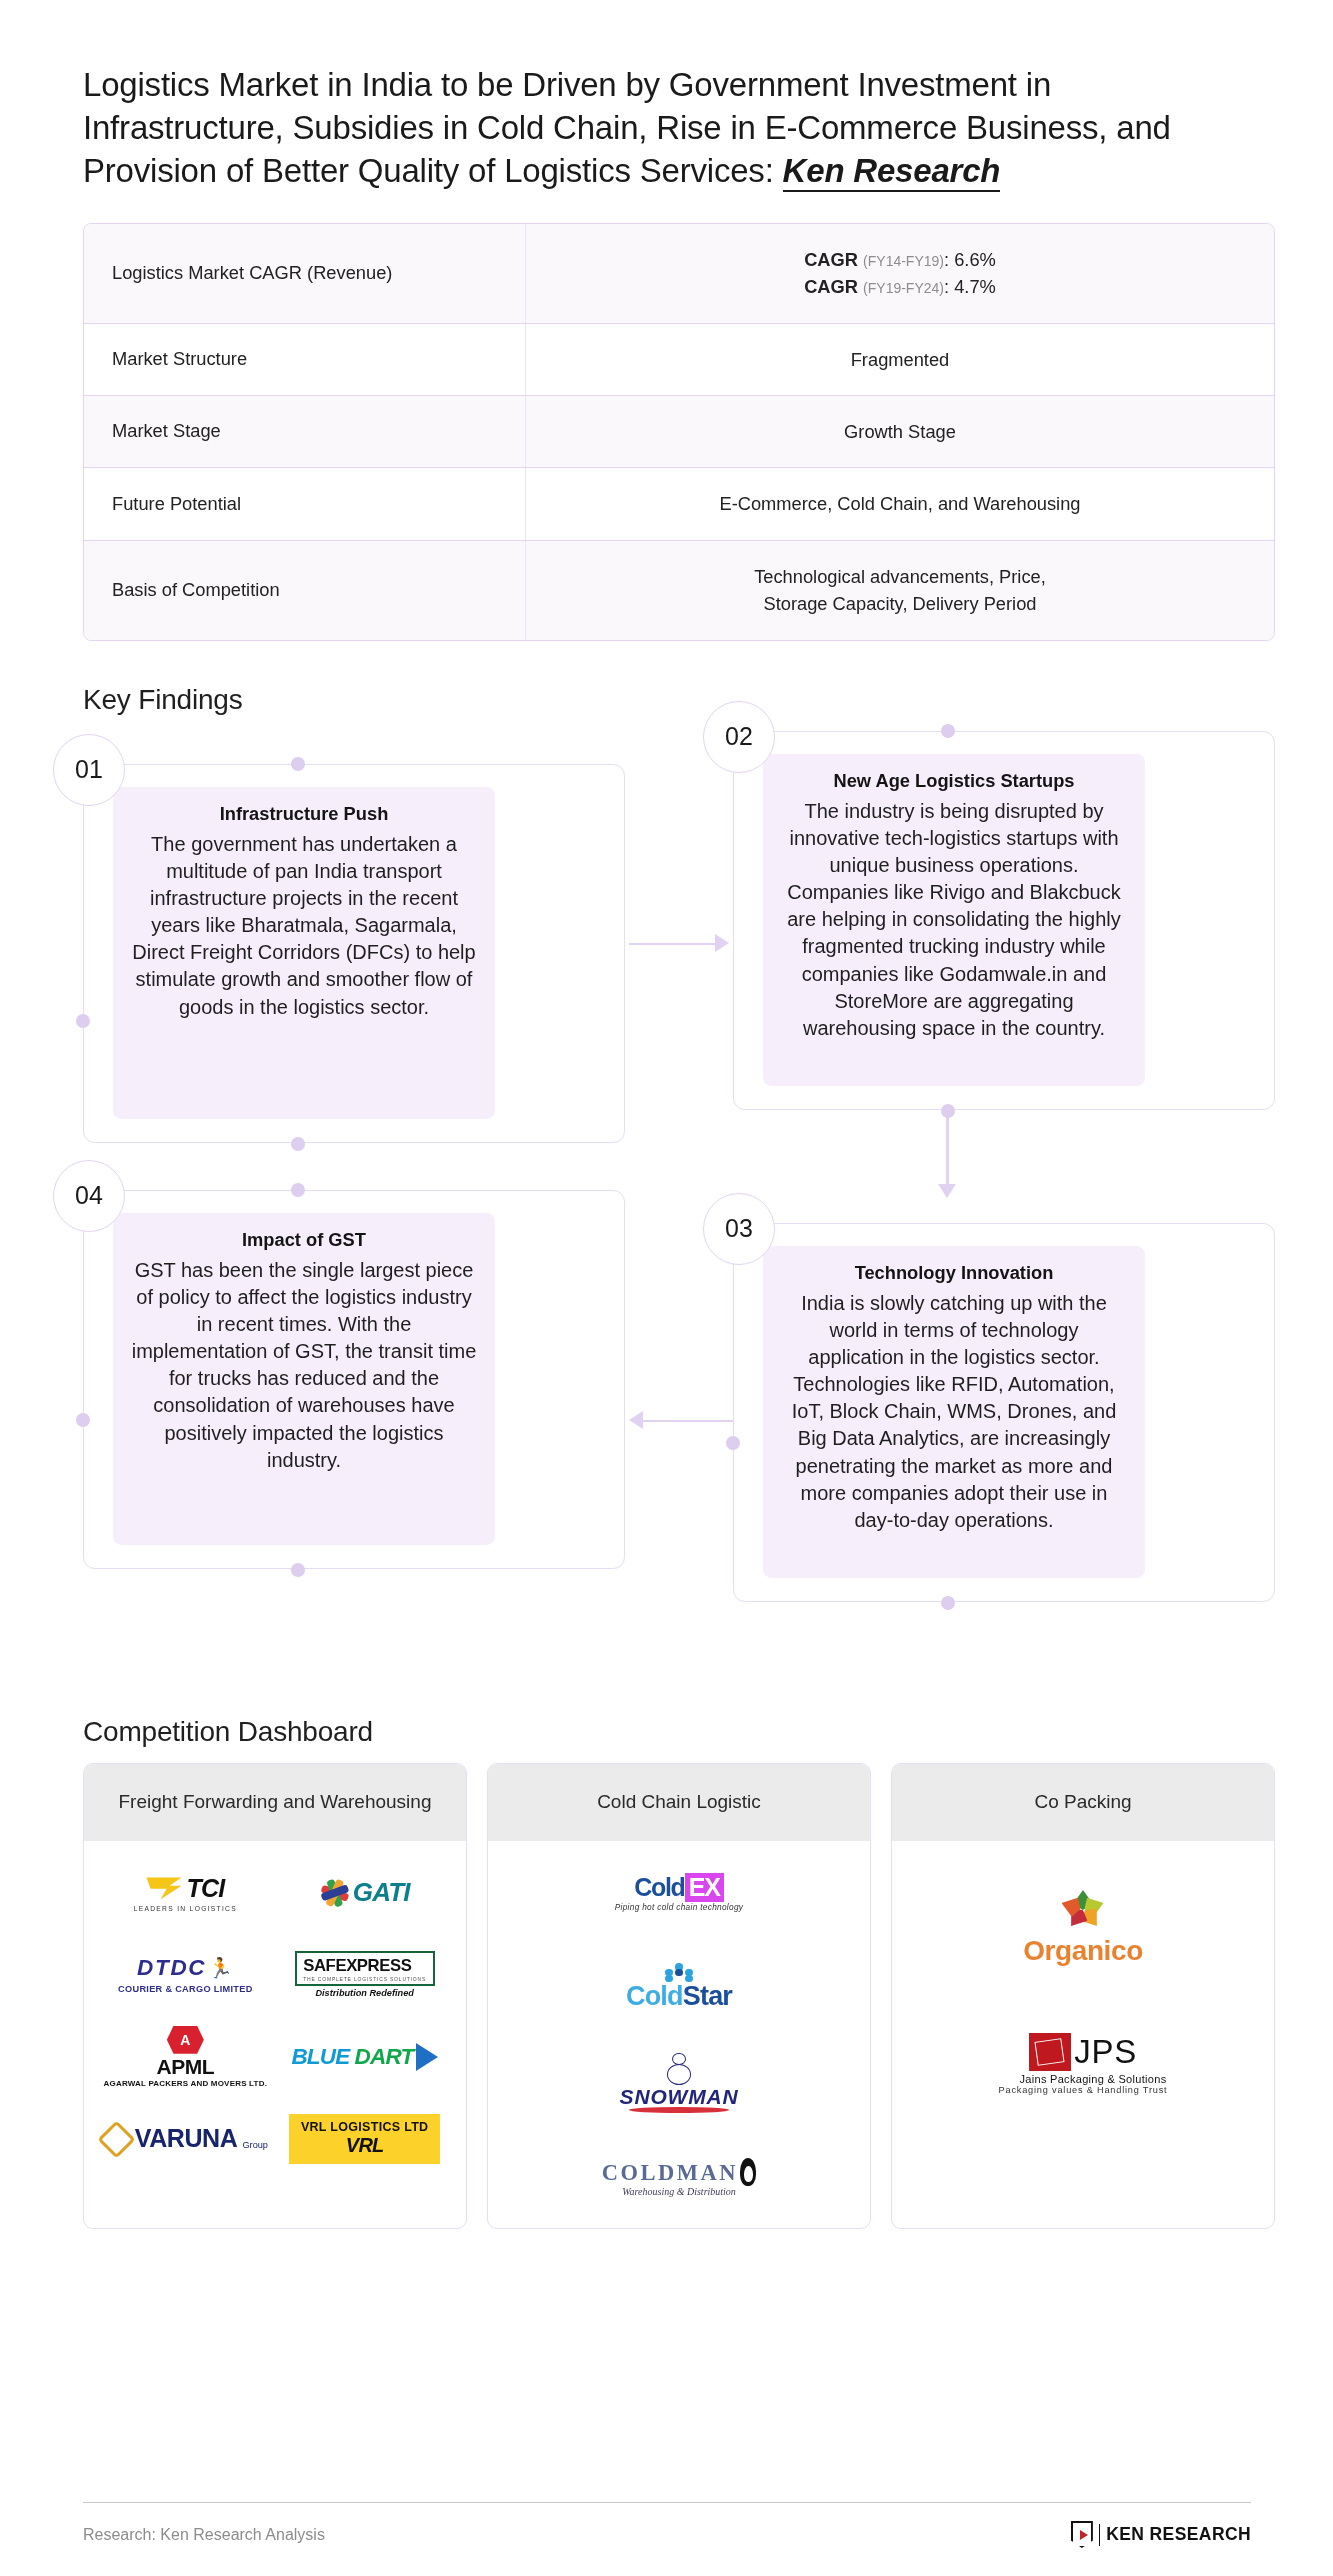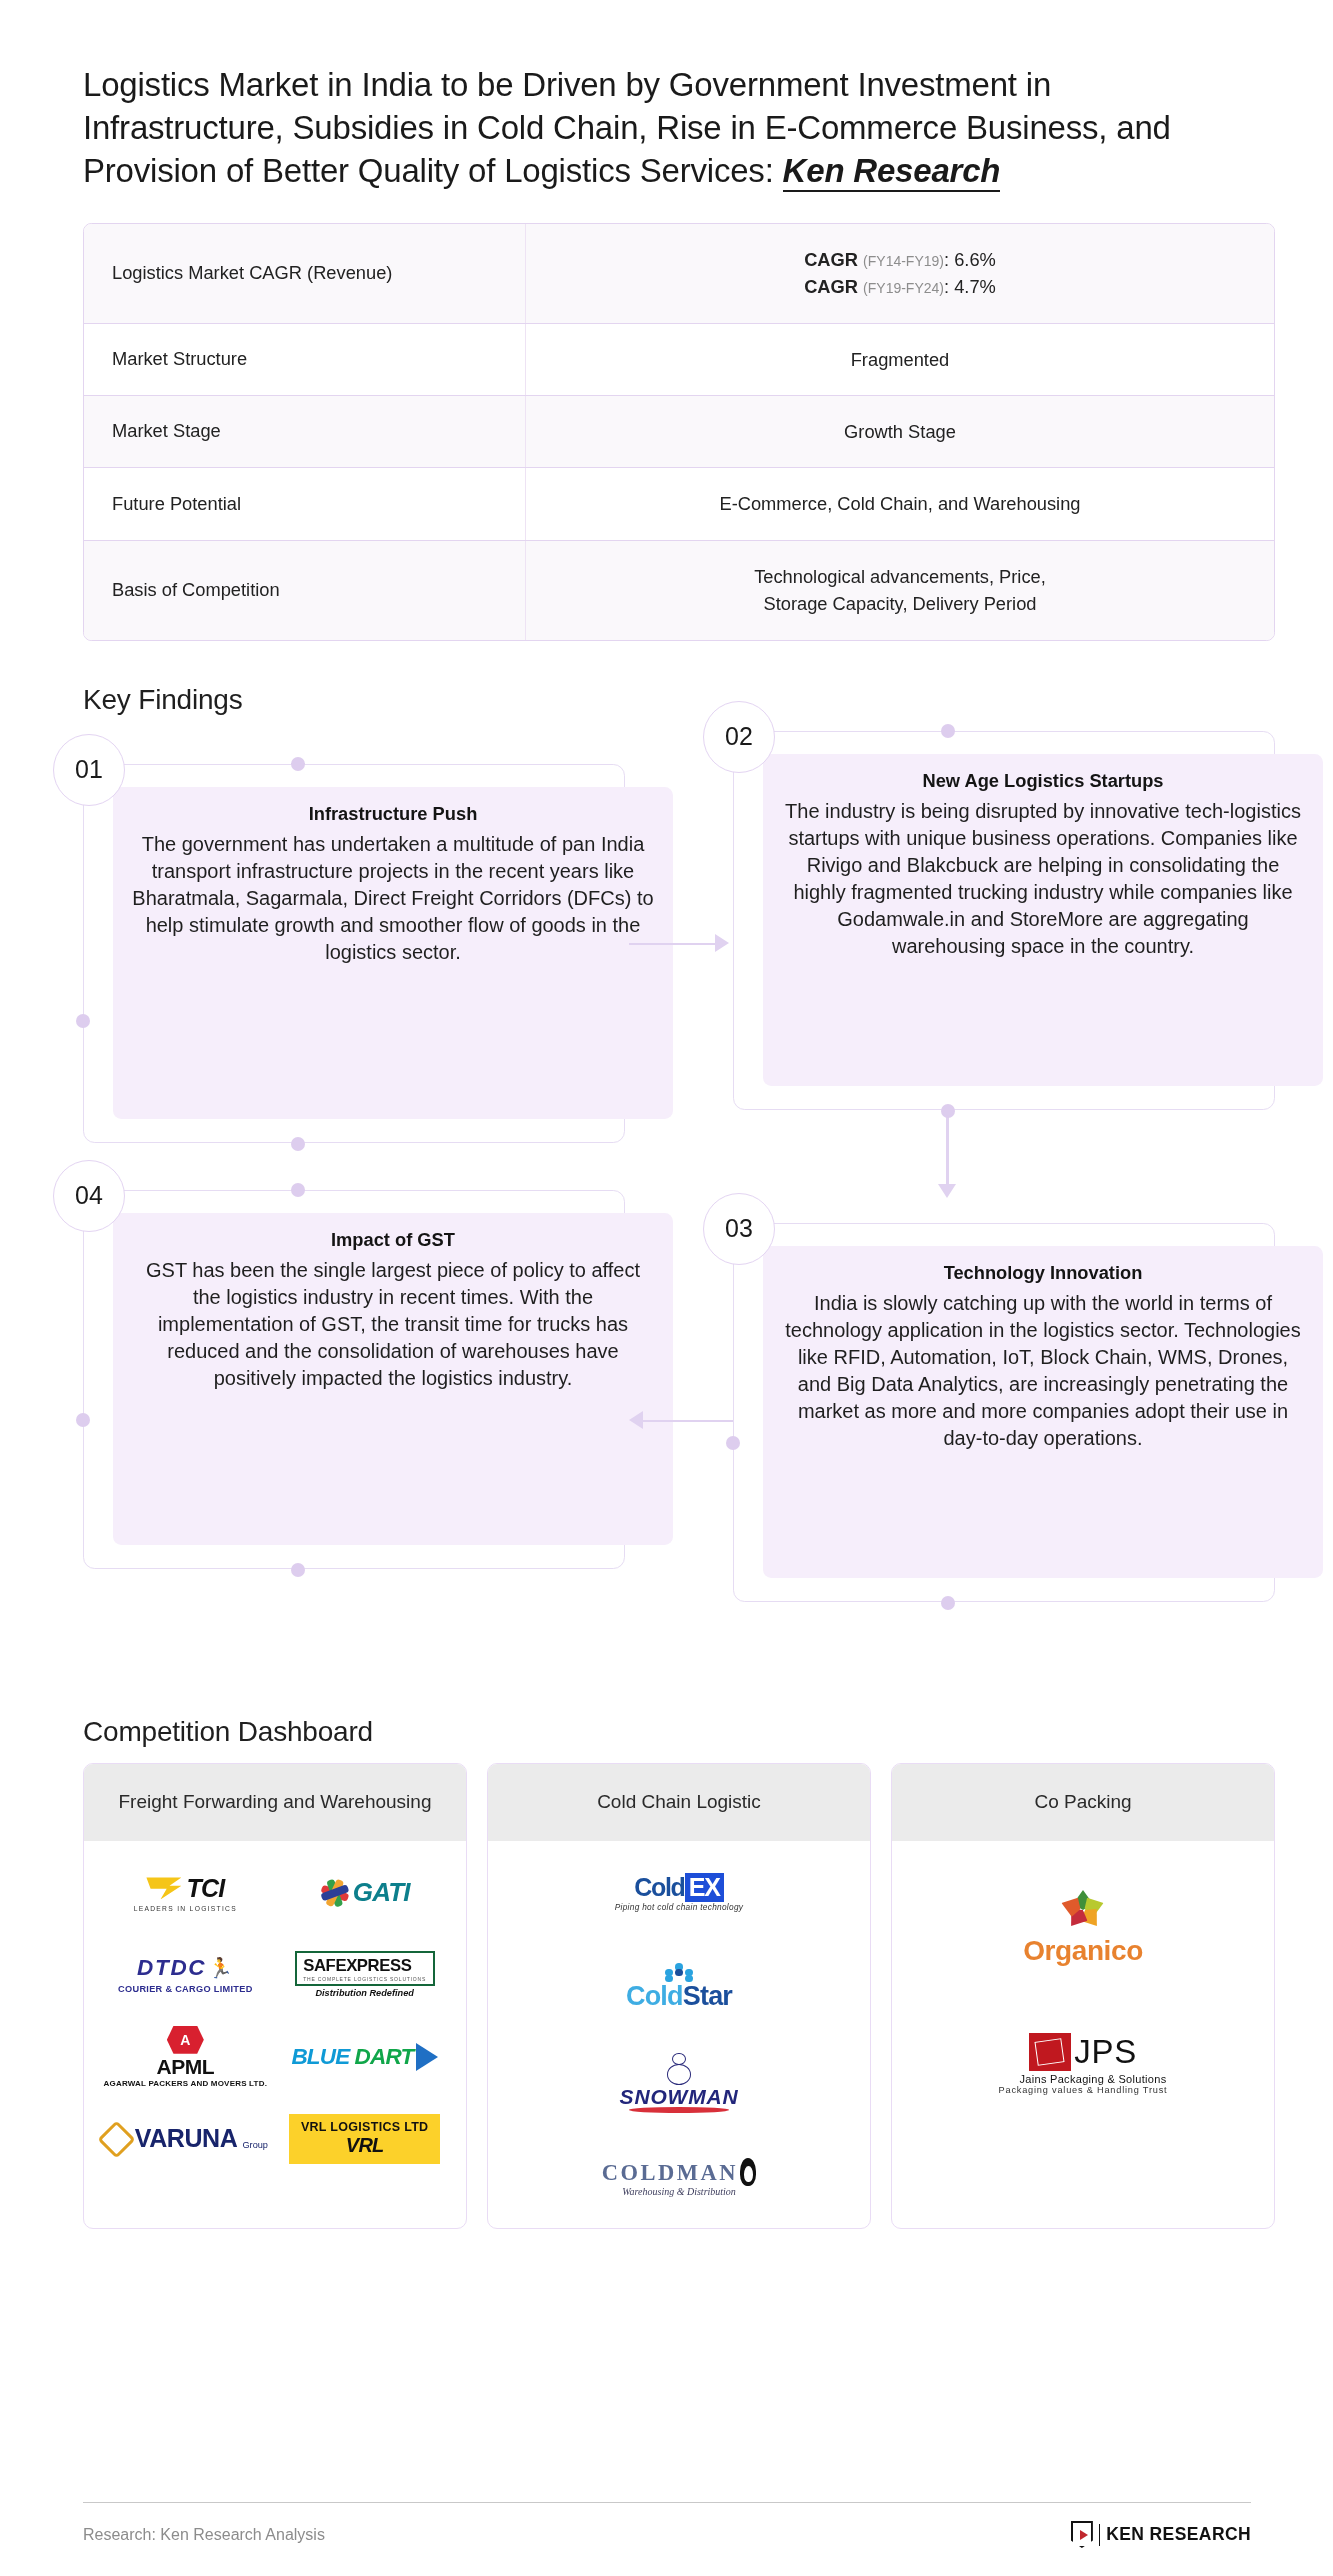--- a/index.html
+++ b/index.html
@@ -86,21 +86,21 @@
   .kf-frame {
     position: absolute;
     border: 1.7px solid #e6dcf3;
     border-radius: 11.7px;
     left: 0; top: 0;
     width: 542px; height: 379px;
   }
   .kf-inner {
     position: absolute;
     left: 30px; top: 23px;
-    width: 560px; height: 332px;
+    width: 382px; height: 332px;
     background: #f6eefb;
     border-radius: 8.3px;
     padding: 15px 18.3px 13.3px 18.3px;
     text-align: center;
   }
   .kf-title {
     font-size: 18.3px; font-weight: 700; color: #141414;
     margin-bottom: 5px; line-height: 1.3;
   }
   .kf-body {
@@ -210,21 +210,21 @@
   .l-varuna .wd { font-size: 25px; font-weight: 800; color:#18246b; letter-spacing:-0.4px;}
   .l-varuna .sub { font-size: 9.2px; color:#18246b; margin-bottom:3.3px;}
 
   .l-vrl { background:#fcd12a; padding: 6.7px 11.7px; display:flex; flex-direction:column; align-items:center; }
   .l-vrl .t { font-size: 12.5px; font-weight: 800; color:#111; letter-spacing:0.3px;}
   .l-vrl .m { font-size: 20px; font-weight: 900; font-style: italic; color:#111; letter-spacing:-0.8px;}
 
   .l-coldex { display:flex; flex-direction:column; align-items:center; }
   .l-coldex .row { display:flex; align-items:center; }
   .l-coldex .a { font-size: 25px; font-weight:800; color:#1a4f9c; letter-spacing:-1.3px;}
-  .l-coldex .b { font-size: 25px; font-weight:800; color:#fff; background:#1d4ed8; padding:0 4.2px; letter-spacing:-1.3px;}
+  .l-coldex .b { font-size: 25px; font-weight:800; color:#fff; background:#d946ef; padding:0 4.2px; letter-spacing:-1.3px;}
   .l-coldex .sub { font-size: 8.3px; color:#333; letter-spacing:0.3px; font-style:italic;}
 
   .l-coldstar { display:flex; flex-direction:column; align-items:center; }
   .l-coldstar .star { width: 28px; height: 18.3px; position: relative; }
   .l-coldstar .star i { position:absolute; width:7.5px; height:7.5px; border-radius:50%; background:#2aa3e0; }
   .l-coldstar .wd { font-size: 27px; font-weight: 700; letter-spacing:-0.8px;}
   .l-coldstar .wd .c1 { color:#3eade3; }
   .l-coldstar .wd .c2 { color:#1b4f9c; }
 
   .l-snow { display:flex; flex-direction:column; align-items:center; }

